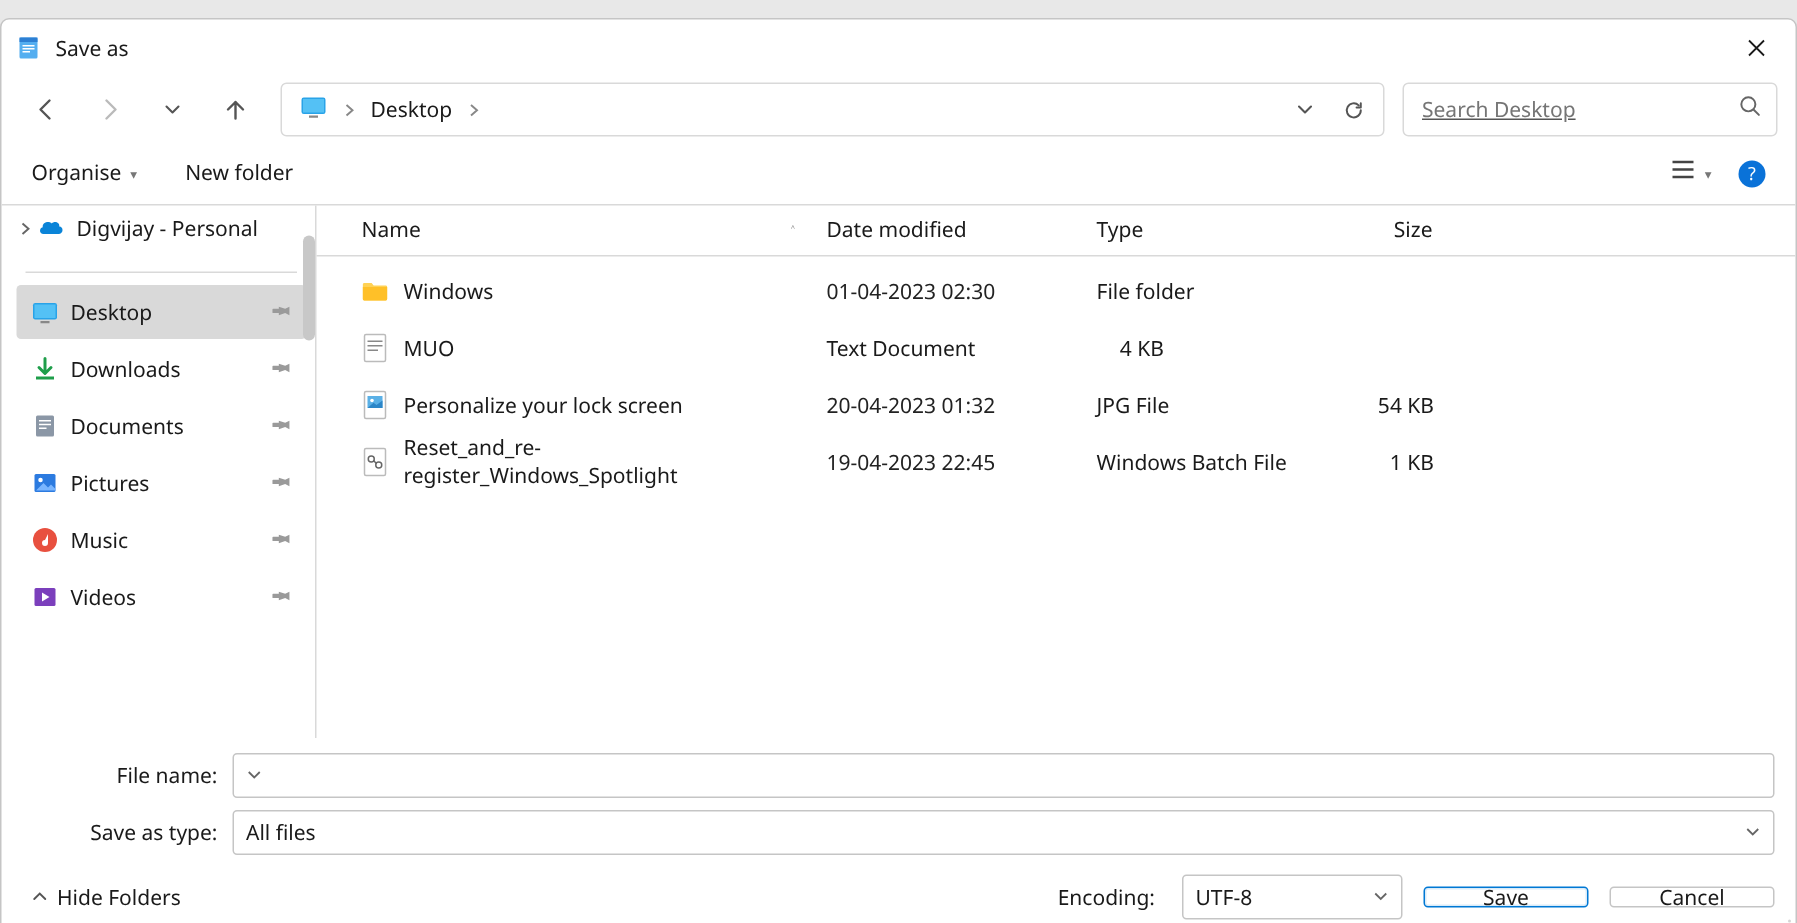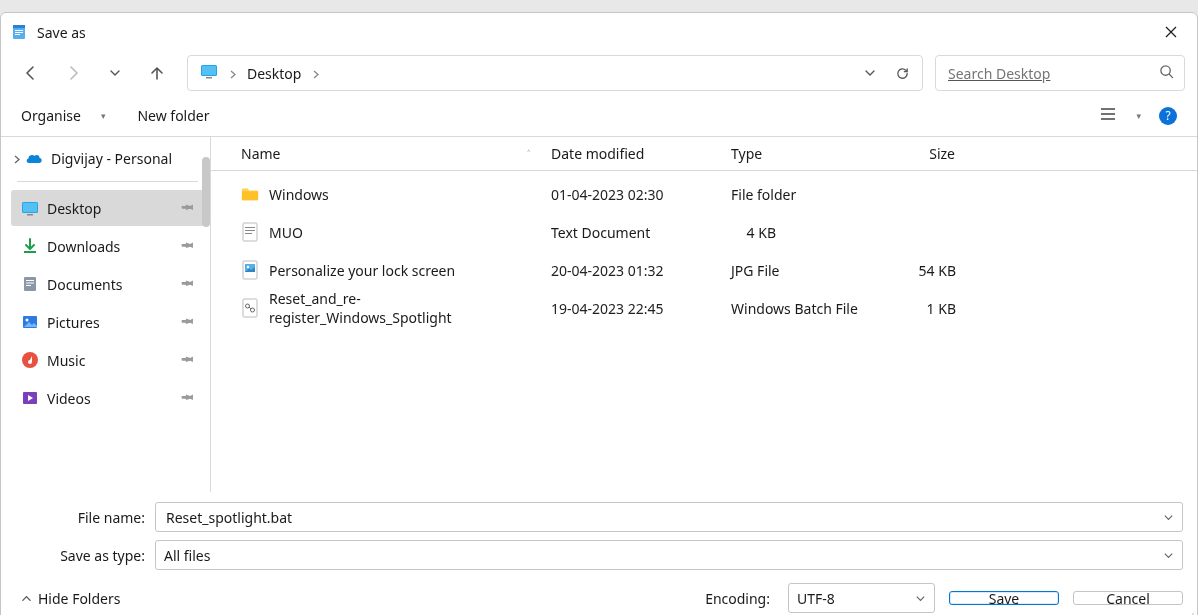--- a/index.html
+++ b/index.html
@@ -32,29 +32,29 @@
   .navrow{height:44px;display:flex;align-items:center;gap:6px;padding:0 12px;}
   .iconbtn{width:36px;height:36px;display:flex;align-items:center;justify-content:center;border-radius:4px;color:#555;}
   .addressbar{flex:1;height:36px;border:1px solid var(--border);border-radius:4px;display:flex;align-items:center;padding:0 6px;gap:4px;background:#fff;margin:0 6px;}
   .addressbar .crumb{padding:4px 6px;border-radius:3px;display:flex;align-items:center;gap:2px;}
   .addressbar .flex{flex:1;}
   .searchbox{width:250px;height:36px;border:1px solid var(--border);border-radius:4px;display:flex;align-items:center;padding:0 10px;gap:8px;background:#fff;}
   .searchbox input{border:none;outline:none;flex:1;font-size:14px;color:#555;background:transparent;text-decoration:underline;}
 
   
   .toolbar{height:42px;border-bottom:1px solid var(--border);display:flex;align-items:center;padding:0 14px;gap:20px;}
-  .toolbar .linkbtn{display:flex;align-items:center;gap:20px;padding:6px 6px;border-radius:3px;cursor:pointer;}
+  .toolbar .linkbtn{display:flex;align-items:center;gap:6px;padding:6px 6px;border-radius:3px;cursor:pointer;}
   .toolbar .spacer{flex:1;}
   .toolbar .viewgroup{display:flex;align-items:center;gap:6px;}
   .helpcircle{width:18px;height:18px;border-radius:50%;background:#0a72d8;color:#fff;display:flex;align-items:center;justify-content:center;font-size:12px;}
 
   
   .body{flex:1;display:flex;min-height:0;}
   .sidebar{width:210px;border-right:1px solid var(--border);padding:6px 0 6px 4px;position:relative;}
-  .tree-item{height:30px;display:flex;align-items:center;gap:8px;padding:0 8px 0 20px;position:relative;cursor:pointer;}
+  .tree-item{height:30px;display:flex;gap:8px;padding:0 8px 0 20px;position:relative;cursor:pointer;}
   .tree-item .chev{position:absolute;left:4px;width:14px;text-align:center;color:#666;}
   .tree-sep{height:1px;background:var(--border);margin:8px 12px;}
   .side-list{padding-left:0;}
   .side-item{height:36px;display:flex;align-items:center;gap:10px;padding:0 10px 0 36px;margin:2px 6px;border-radius:3px;position:relative;cursor:pointer;}
   .side-item.selected{background:var(--selected);}
   .side-item .pin{position:absolute;right:10px;color:#9a9a9a;transform:rotate(45deg);font-size:13px;}
   .side-item .ico{position:absolute;left:10px;width:18px;height:18px;display:flex;align-items:center;justify-content:center;}
   .scrollbar{position:absolute;right:0;top:20px;width:8px;height:70px;background:#c8c8c8;border-radius:4px;}
 
   
@@ -391,21 +391,20 @@
             <div class="cell type">Windows Batch File</div>
             <div class="cell size">1 KB</div>
           </div>
         </div>
     </div>
   </div>
 
   <div class="formarea">
     <label>File name:</label>
     <div class="combo">
-      <input value="Reset_spotlight.bat" style="">
       <span class="chev">
         <svg width="11" height="11" viewBox="0 0 12 12">
             <path d="M2 4 L6 8 L10 4" fill="none" stroke="#666" stroke-width="1.3"></path>
           </svg>
       </span>
     </div>
     <label>Save as type:</label>
     <div class="combo">
       <span style="flex:1">All files</span>
       <span class="chev">

